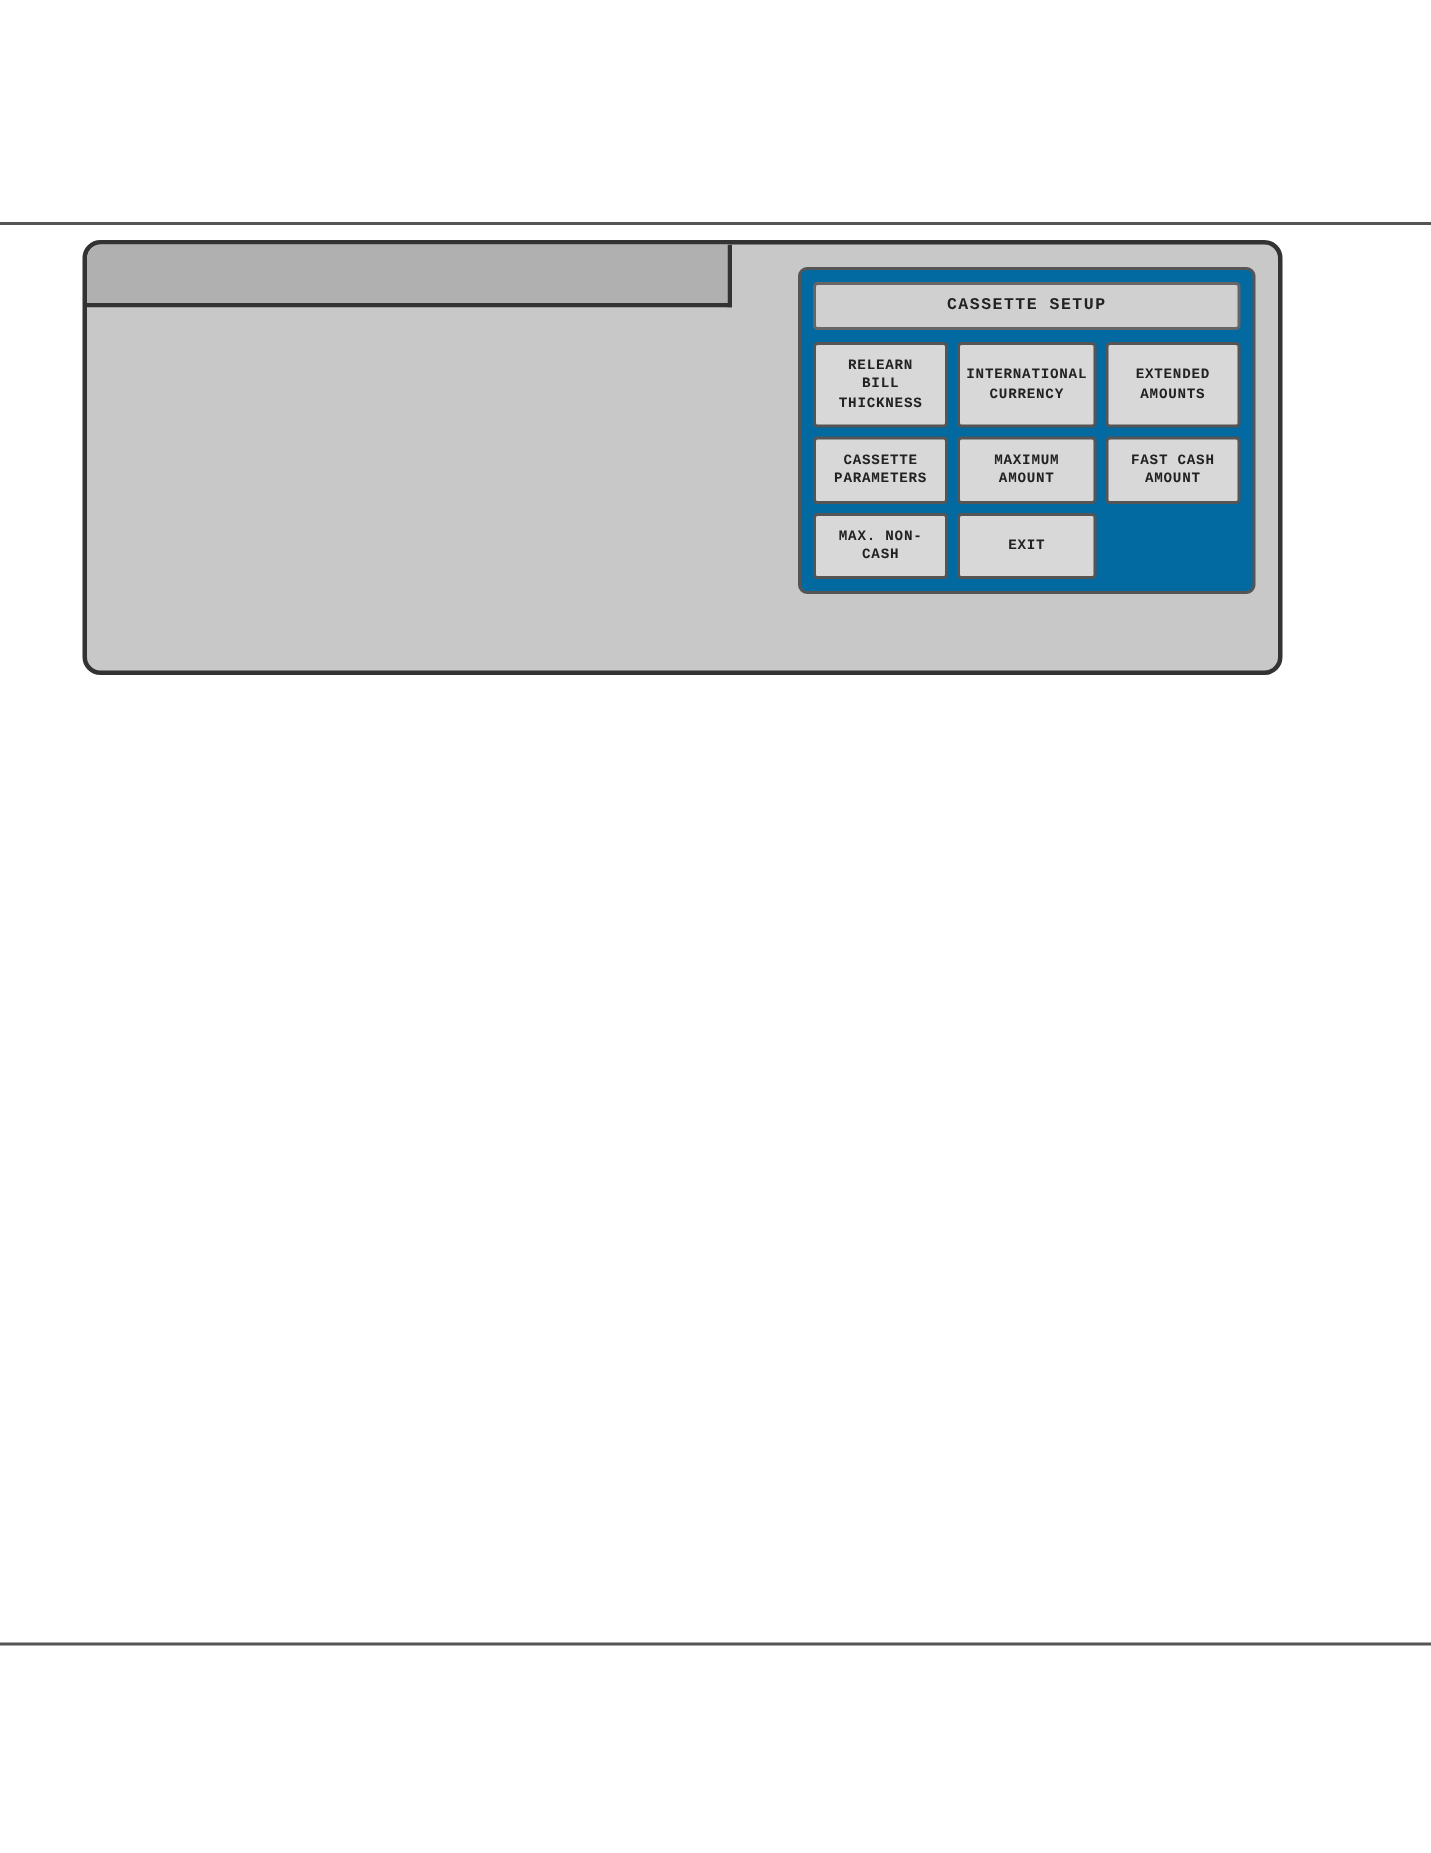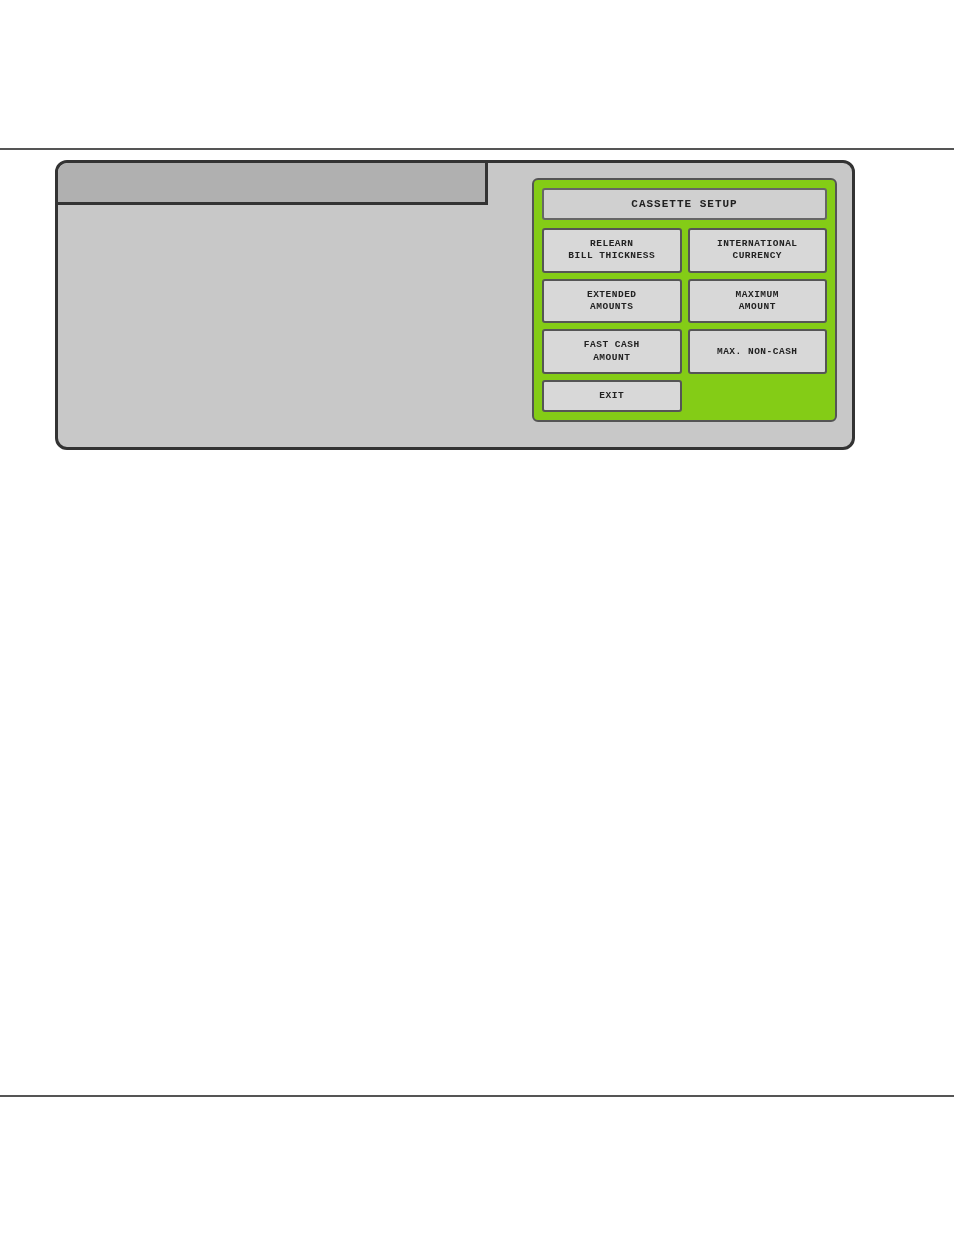--- a/index.html
+++ b/index.html
@@ -60,21 +60,21 @@
       border-right: 3px solid #333333;
       border-bottom: 3px solid #333333;
     }
 
     
     .cassette-panel {
       position: absolute;
       top: 15px;
       right: 15px;
       width: 305px;
-      background-color: #84cc16;
+      background-color: #0369a1;
       border: 2px solid #555555;
       border-radius: 6px;
       padding: 8px;
     }
 
     .cassette-title-btn {
       width: 100%;
       padding: 8px 4px;
       background-color: #d0d0d0;
       border: 2px solid #666666;
@@ -84,21 +84,21 @@
       font-weight: bold;
       letter-spacing: 1px;
       text-align: center;
       color: #222222;
       margin-bottom: 8px;
       cursor: default;
     }
 
     .btn-grid {
       display: grid;
-      grid-template-columns: 1fr 1fr;
+      grid-template-columns: 1fr 1fr 1fr;
       gap: 6px;
     }
 
     .menu-btn {
       padding: 8px 4px;
       background-color: #d8d8d8;
       border: 2px solid #555555;
       border-radius: 3px;
       font-family: 'Courier New', Courier, monospace;
       font-size: 9.5px;
@@ -125,20 +125,21 @@
   <div class="cassette-panel">
 
     <div class="cassette-title-btn">CASSETTE SETUP</div>
 
     <div class="btn-grid">
 
       <button class="menu-btn">RELEARN<br>BILL THICKNESS</button>
       <button class="menu-btn">INTERNATIONAL<br>CURRENCY</button>
 
       <button class="menu-btn">EXTENDED<br>AMOUNTS</button>
+      <button class="menu-btn">CASSETTE<br>PARAMETERS</button>
 
       <button class="menu-btn">MAXIMUM<br>AMOUNT</button>
       <button class="menu-btn">FAST CASH<br>AMOUNT</button>
 
       <button class="menu-btn">MAX. NON-CASH</button>
       <button class="menu-btn">EXIT</button>
     </div>
   </div>
 </div>
 

